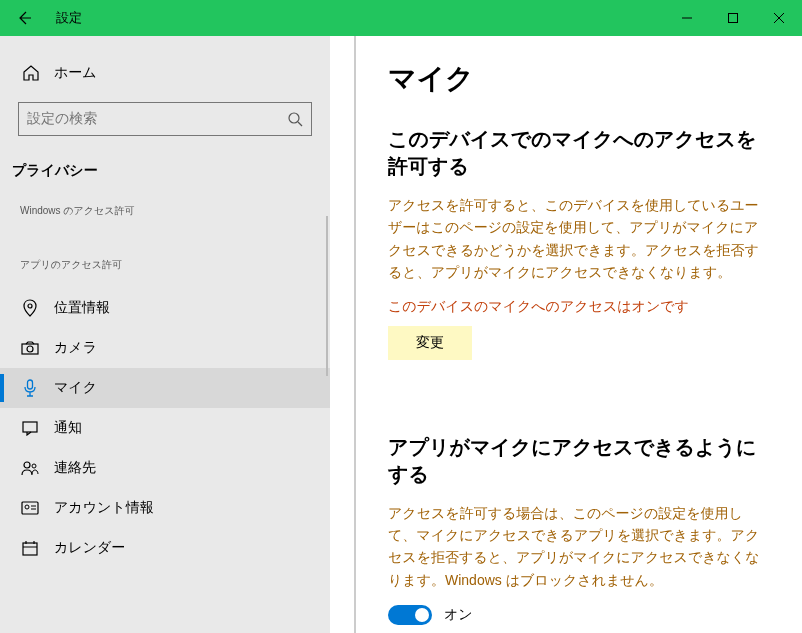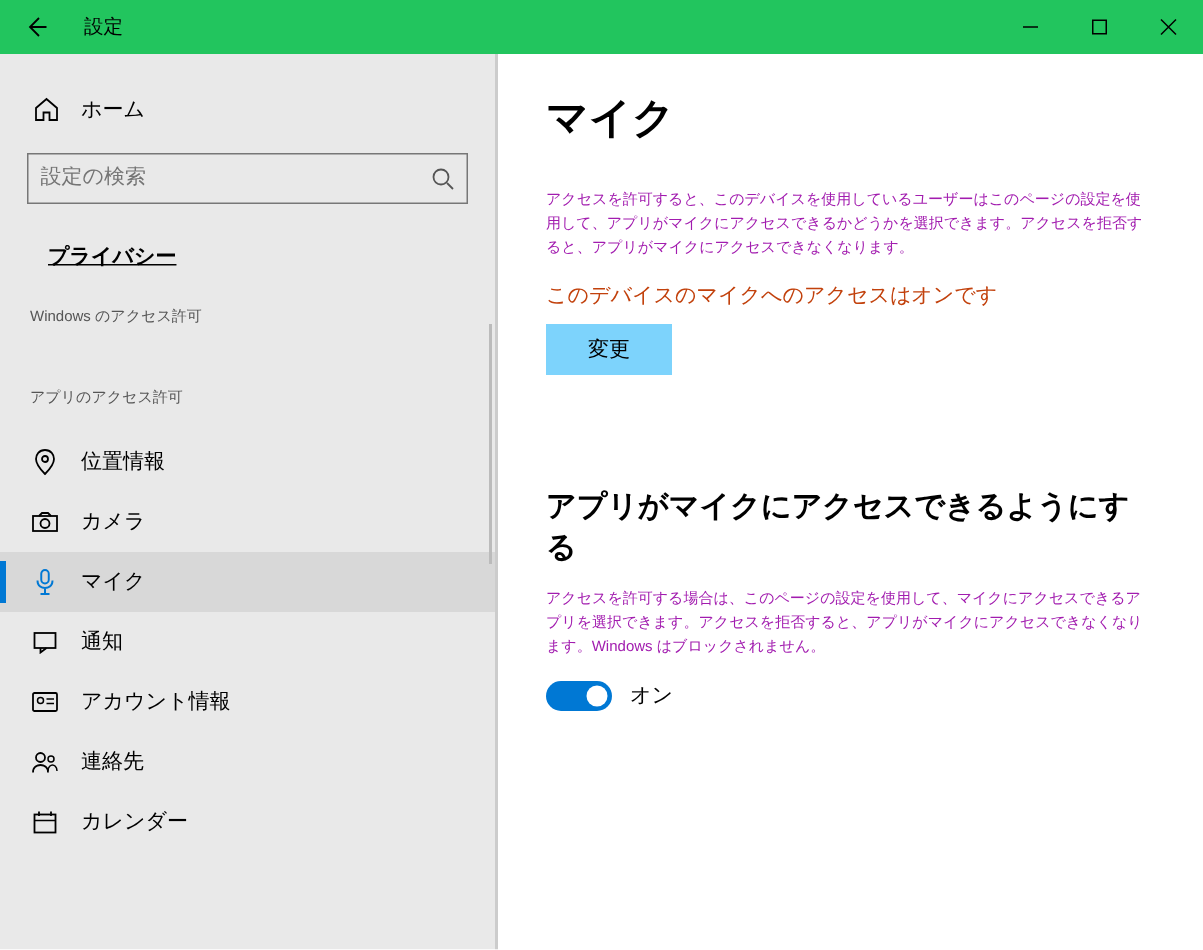--- a/index.html
+++ b/index.html
@@ -42,20 +42,21 @@
   width: 46px;
   height: 36px;
   display: flex;
   align-items: center;
   justify-content: center;
   cursor: pointer;
 }
 .container {
   display: flex;
   height: calc(633px - 36px);
+  gap: 24px;
 }
 .sidebar {
   width: 330px;
   background: #e9e9e9;
   padding-top: 18px;
   overflow-y: auto;
   position: relative;
 }
 .nav-home {
   display: flex;
@@ -78,24 +79,23 @@
   flex: 1;
   border: none;
   outline: none;
   background: transparent;
   font-size: 14px;
   font-family: Liberation Serif, serif;
   color: #555;
 }
 .search-box .sicon { width: 16px; }
 .section-header {
-  padding: 8px 20px 14px 32px;
+  padding: 8px 20px 14px 12px;
   font-weight: bold;
   font-size: 14px;
-  text-decoration: underline;
 }
 .section-sub {
   padding: 10px 20px 16px 20px;
   color: #555;
   font-size: 10px;
 }
 .nav-item {
   display: flex;
   align-items: center;
   padding: 11px 28px 11px 20px;
@@ -133,32 +133,32 @@
   font-size: 28px;
   font-weight: 600;
   margin-bottom: 28px;
 }
 .main h2 {
   font-size: 20px;
   font-weight: 600;
   margin-bottom: 14px;
 }
 .main p {
-  font-size: 10px;
-  color: #a21caf;
+  font-size: 14px;
+  color: #a16207;
   line-height: 1.6;
   margin-bottom: 14px;
 }
 .status-text {
   font-size: 14px;
   color: #c2410c;
   margin-bottom: 10px;
 }
 .change-btn {
-  background: #7dd3fc;
+  background: #fef9c3;
   border: none;
   padding: 8px 28px;
   font-size: 14px;
   cursor: pointer;
   font-family: inherit;
   margin-bottom: 40px;
 }
 .section-block { margin-bottom: 34px; }
 .toggle-row {
   display: flex;
@@ -285,61 +285,62 @@
         <svg width="16" height="16" viewBox="0 0 16 16">
             <rect x="1" y="2" width="14" height="10" stroke="#000" stroke-width="1.2" fill="none"></rect>
             <path d="M5 12 L5 15 L9 12" stroke="#000" stroke-width="1.2" fill="none"></path>
           </svg>
       </span>
       <span>通知</span>
     </div>
 
     <div class="nav-item">
       <span class="icon">
+        <svg width="18" height="16" viewBox="0 0 18 16">
+            <circle cx="6" cy="5" r="3" stroke="#000" stroke-width="1.2" fill="none"></circle>
+            <path d="M1 15 C1 11 4 10 6 10 C8 10 11 11 11 15" stroke="#000" stroke-width="1.2" fill="none"></path>
+            <circle cx="13" cy="6" r="2" stroke="#000" stroke-width="1" fill="none"></circle>
+            <path d="M11 14 C11 11 13 10 14 10 C15 10 17 11 17 14" stroke="#000" stroke-width="1" fill="none"></path>
+          </svg>
+      </span>
+      <span>連絡先</span>
+    </div>
+
+    <div class="nav-item">
+      <span class="icon">
         <svg width="18" height="14" viewBox="0 0 18 14">
             <rect x="1" y="1" width="16" height="12" rx="1" stroke="#000" stroke-width="1.2" fill="none"></rect>
             <circle cx="6" cy="6" r="2" stroke="#000" stroke-width="1" fill="none"></circle>
             <line x1="10" y1="5" x2="15" y2="5" stroke="#000" stroke-width="1"></line>
             <line x1="10" y1="8" x2="15" y2="8" stroke="#000" stroke-width="1"></line>
           </svg>
       </span>
       <span>アカウント情報</span>
     </div>
 
     <div class="nav-item">
       <span class="icon">
-        <svg width="18" height="16" viewBox="0 0 18 16">
-            <circle cx="6" cy="5" r="3" stroke="#000" stroke-width="1.2" fill="none"></circle>
-            <path d="M1 15 C1 11 4 10 6 10 C8 10 11 11 11 15" stroke="#000" stroke-width="1.2" fill="none"></path>
-            <circle cx="13" cy="6" r="2" stroke="#000" stroke-width="1" fill="none"></circle>
-            <path d="M11 14 C11 11 13 10 14 10 C15 10 17 11 17 14" stroke="#000" stroke-width="1" fill="none"></path>
-          </svg>
-      </span>
-      <span>連絡先</span>
-    </div>
-
-    <div class="nav-item">
-      <span class="icon">
         <svg width="16" height="16" viewBox="0 0 16 16">
             <rect x="1" y="3" width="14" height="12" stroke="#000" stroke-width="1.2" fill="none"></rect>
             <line x1="1" y1="7" x2="15" y2="7" stroke="#000" stroke-width="1"></line>
             <line x1="4" y1="1" x2="4" y2="4" stroke="#000" stroke-width="1.2"></line>
             <line x1="12" y1="1" x2="12" y2="4" stroke="#000" stroke-width="1.2"></line>
           </svg>
       </span>
       <span>カレンダー</span>
     </div>
 
     <div class="scroll-indicator"></div>
   </div>
 
   <div class="main">
     <h1>マイク</h1>
 
     <div class="section-block">
+      <h2>このデバイスでのマイクへのアクセスを許可する</h2>
       <p>アクセスを許可すると、このデバイスを使用しているユーザーはこのページの設定を使用して、アプリがマイクにアクセスできるかどうかを選択できます。アクセスを拒否すると、アプリがマイクにアクセスできなくなります。</p>
       <div class="status-text">このデバイスのマイクへのアクセスはオンです</div>
       <button class="change-btn">変更</button>
     </div>
 
     <div class="section-block">
       <h2>アプリがマイクにアクセスできるようにする</h2>
       <p>アクセスを許可する場合は、このページの設定を使用して、マイクにアクセスできるアプリを選択できます。アクセスを拒否すると、アプリがマイクにアクセスできなくなります。Windows はブロックされません。</p>
       <div class="toggle-row">
         <div class="toggle"></div>

